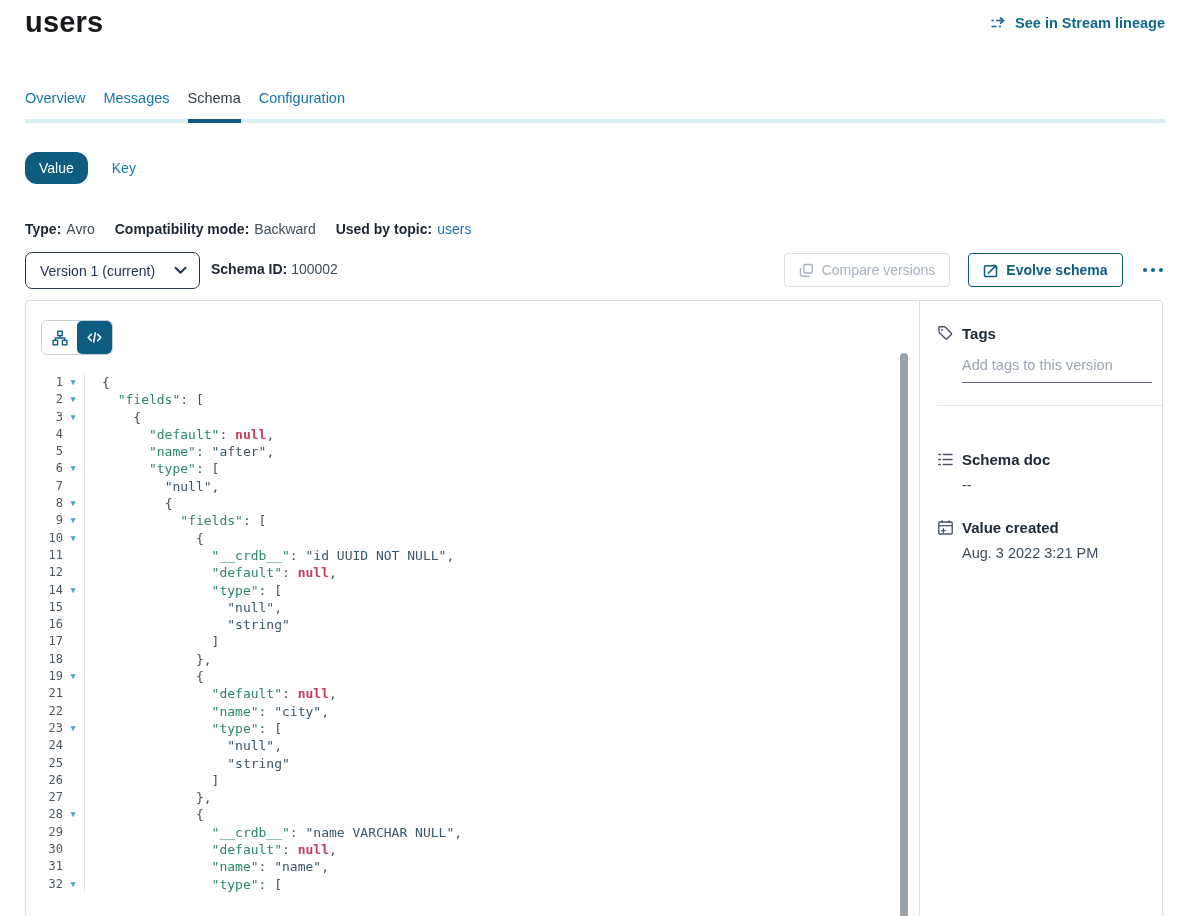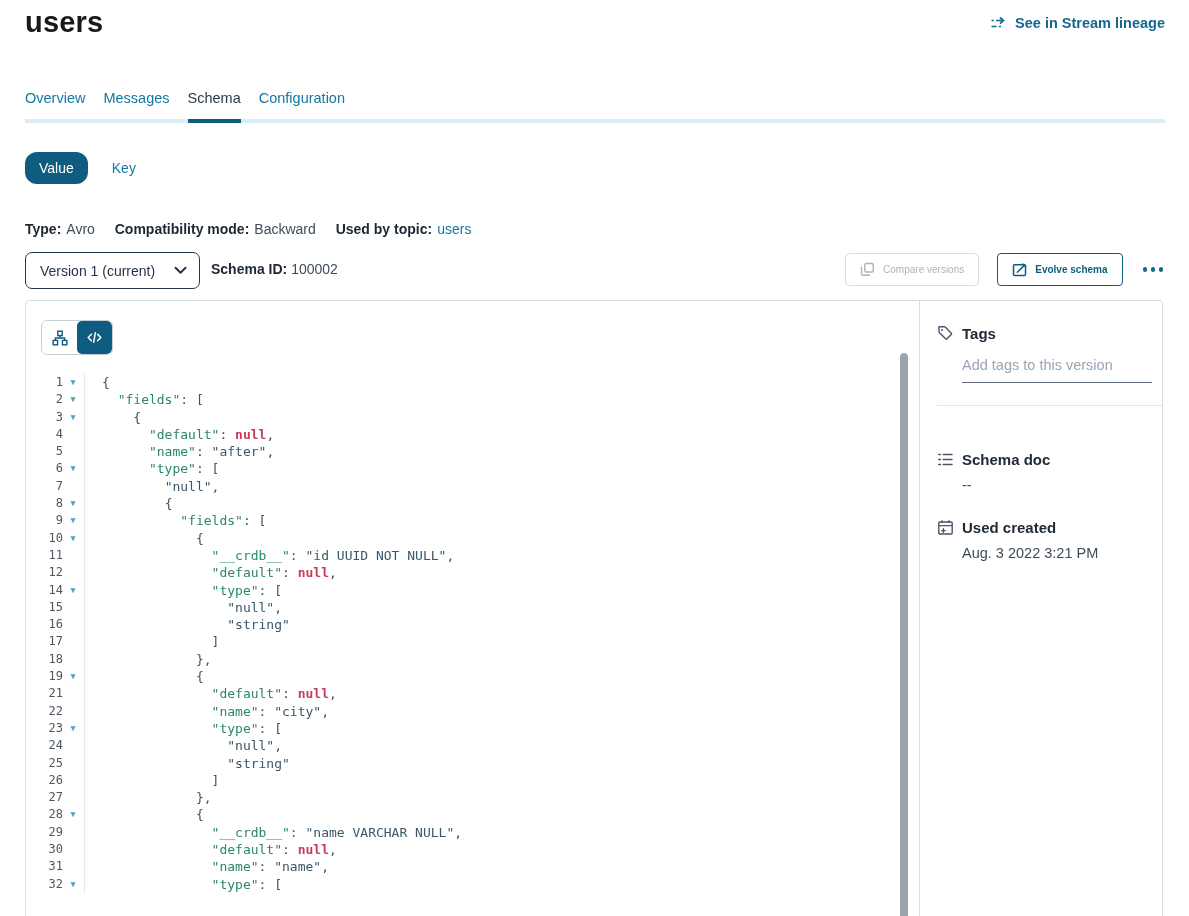--- a/index.html
+++ b/index.html
@@ -49,21 +49,21 @@
   .controls { position:absolute; left:25px; top:252px; width:1140px; height:37px; }
   .version-select {
     position:absolute; left:0; top:0; width:175px; height:37px;
     border:1.5px solid #27344E; border-radius:7px; background:#fff;
     display:flex; align-items:center; justify-content:space-between;
     padding:0 12px 0 14px; font-size:14px; color:#27344E; cursor:pointer;
   }
   .schema-id { position:absolute; left:186px; top:9px; font-size:14px; color:#3E4C59; }
   .schema-id b { color:#1C2733; }
   .ctrl-right { position:absolute; right:0; top:1px; display:flex; align-items:center; gap:18px; }
-  .btn { display:flex; align-items:center; gap:8px; border-radius:4px; font-size:10px;
+  .btn { display:flex; align-items:center; gap:8px; border-radius:4px; font-size:14px;
          font-family:inherit; background:#fff; padding:8px 14px; cursor:pointer; }
   .btn-disabled { border:1px solid #D9DFE5; color:#A9B3BE; }
   .btn-primary-outline { border:1px solid #0E5D80; color:#0E5D80; font-weight:700; }
   .more-menu { display:flex; gap:3.5px; padding:4px 2px; cursor:pointer; }
   .more-menu i { width:4.5px; height:4.5px; border-radius:50%; background:#12688C; }
   
   .card {
     position:absolute; left:25px; top:300px; width:1138px; height:648px;
     border:1px solid #D9DEE3; border-radius:4px; background:#fff;
   }
@@ -404,20 +404,20 @@
       <div class="side-val doc-val">--</div>
 
       <div class="side-head created-head">
         <span>
           <svg width="17" height="17" viewBox="0 0 17 17" fill="none" stroke="#4A5568" stroke-width="1.4">
             <rect x="1.8" y="3" width="13.4" height="12" rx="1"></rect>
             <path d="M5 1.3 v2.6 M12 1.3 v2.6 M1.8 6.6 h13.4"></path>
             <path d="M4.6 11.6 h3.6 M6.4 9.8 v3.6" stroke-linecap="round"></path>
           </svg>
         </span>
-        <span>Used created</span>
+        <span>Value created</span>
       </div>
       <div class="side-val created-val">Aug. 3 2022 3:21 PM</div>
 
     </div>
   </div>
 
 </div>
 
 </body></html>

